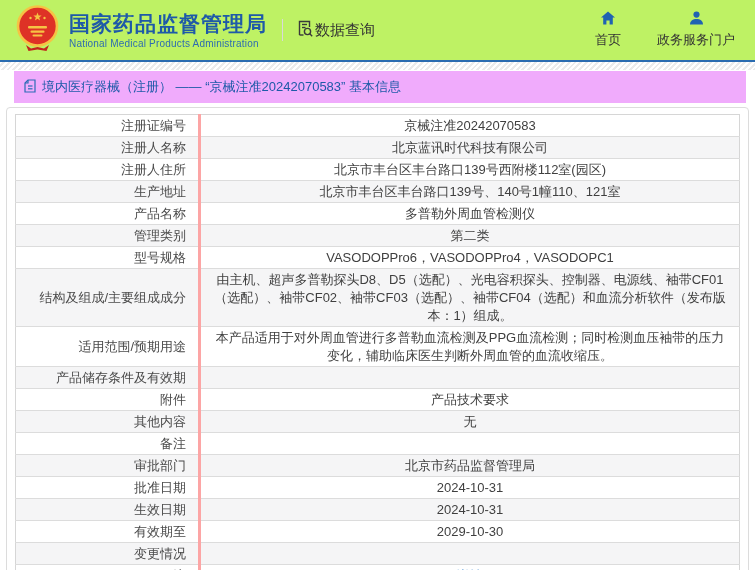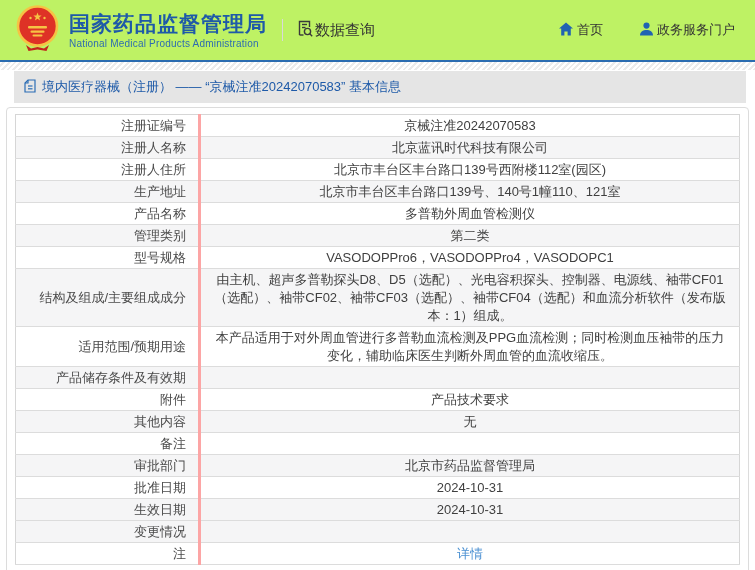--- a/index.html
+++ b/index.html
@@ -16,32 +16,32 @@
     height:62px; padding:0 14px;
     border-bottom:2px solid #2b6cb0;
     background:#bef264;
   }
   .logo-block { display:flex; align-items:center; gap:8px; cursor:pointer; }
   .org-cn { font-size:21px; font-weight:bold; color:#1e5aa8; letter-spacing:1px; line-height:24px; }
   .org-en { font-size:10px; color:#2e6cb0; margin-top:2px; letter-spacing:.2px; }
   .header-divider { width:1px; height:22px; background:#d9d9d9; margin:0 13px 0 15px; }
   .data-query { display:flex; align-items:center; font-size:15px; color:#333; cursor:pointer; }
   .header-right { margin-left:auto; display:flex; gap:36px; padding-right:6px; }
-  .nav-item { display:flex; align-items:center; gap:3px; font-size:13px; color:#333; cursor:pointer; }
+  .nav-item { display:flex; flex-direction:column; align-items:center; gap:3px; font-size:13px; color:#333; cursor:pointer; }
 
   
   .hatch-band {
     height:8px;
     background:repeating-linear-gradient(135deg,#ffffff 0 2px,#ebebeb 2px 4px);
   }
 
   
   .breadcrumb {
     margin:1px 9px 0 14px; height:32px;
-    background:#e5e5e5;
+    background:#f0abfc;
     display:flex; align-items:center; gap:6px;
     padding:0 10px;
     color:#1e5aa8; font-size:13px;
   }
 
   
   .card {
     margin:4px 6px 0 6px;
     border:1px solid #dcdcdc; border-radius:4px;
     padding:6px 8px 8px 8px;
@@ -194,20 +194,24 @@
           <td class="value-cell">北京市药品监督管理局</td>
         </tr>
         <tr>
           <td class="label-cell">批准日期</td>
           <td class="value-cell">2024-10-31</td>
         </tr>
         <tr class="alt">
           <td class="label-cell">生效日期</td>
           <td class="value-cell">2024-10-31</td>
         </tr>
+        <tr>
+          <td class="label-cell">有效期至</td>
+          <td class="value-cell">2029-10-30</td>
+        </tr>
         <tr class="alt">
           <td class="label-cell">变更情况</td>
           <td class="value-cell"></td>
         </tr>
         <tr>
           <td class="label-cell">注</td>
           <td class="value-cell"><a class="detail" href="#">详情</a></td>
         </tr>
       </tbody>
   </table>

